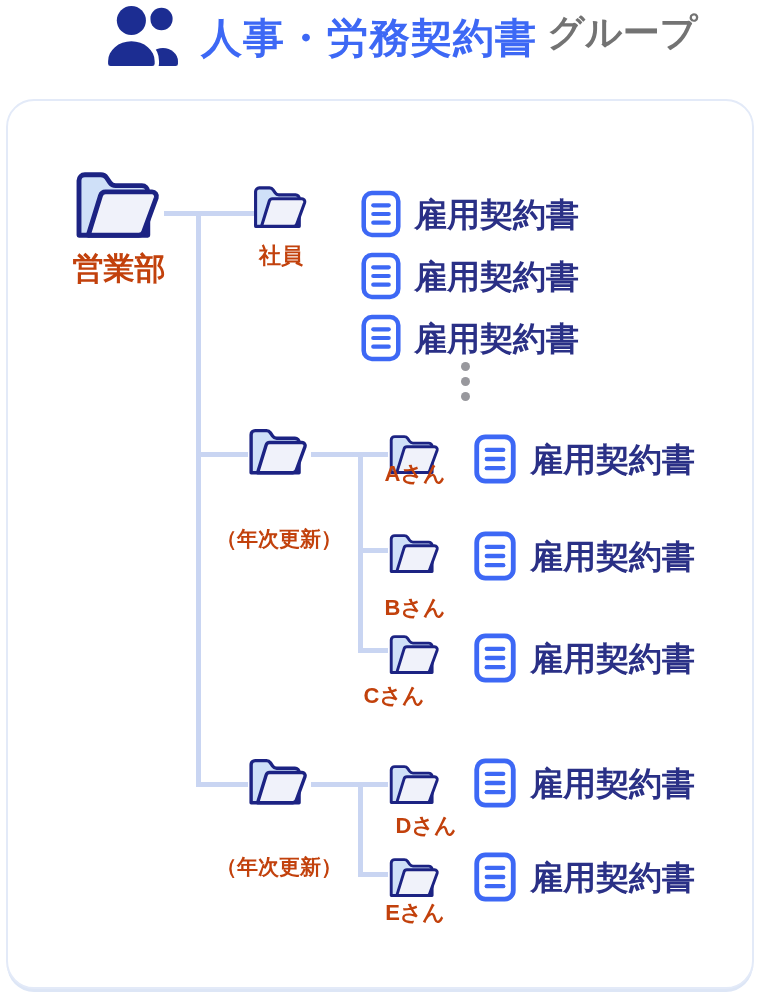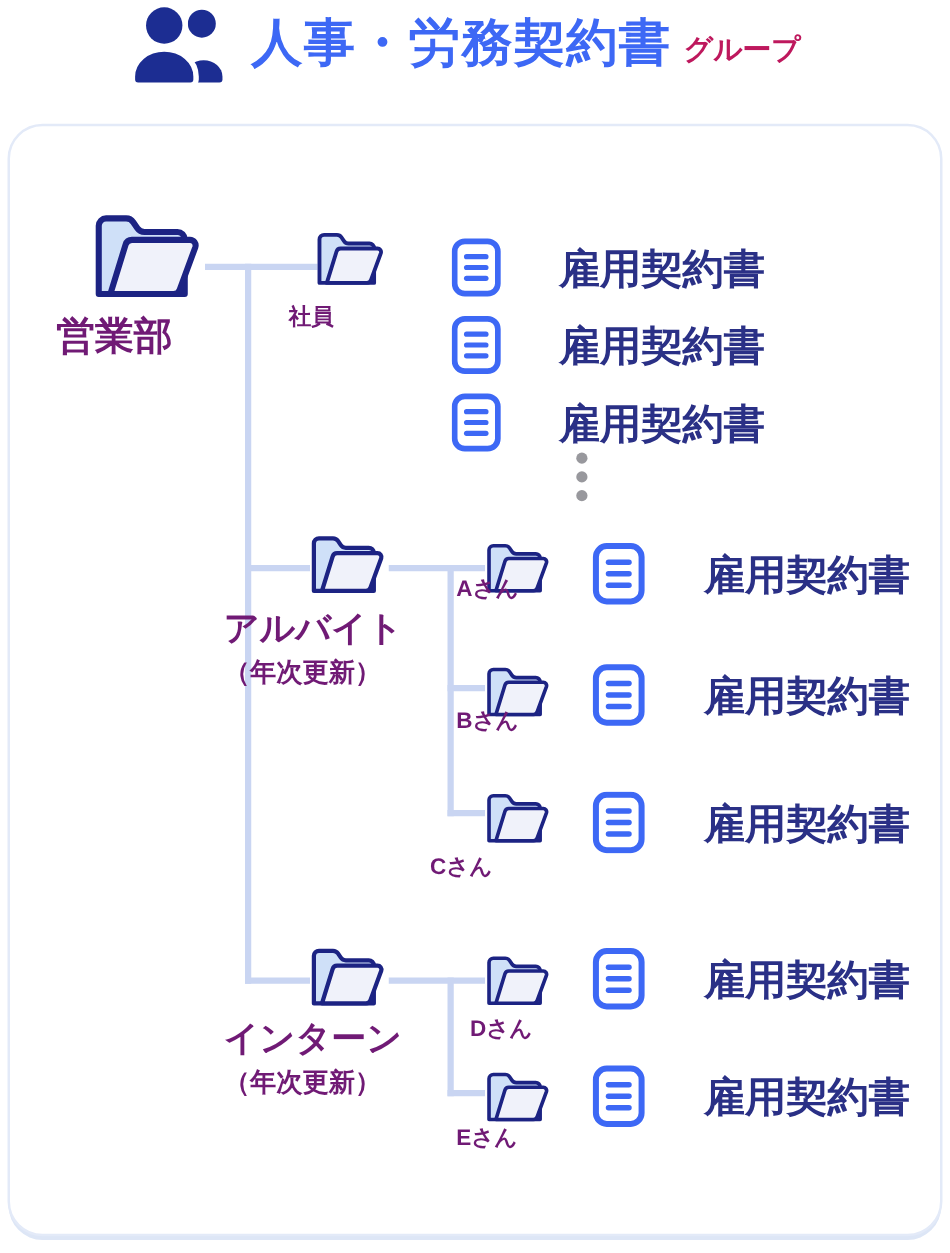--- a/index.html
+++ b/index.html
@@ -6,38 +6,38 @@
   #page{
     position:relative;width:760px;height:1002px;overflow:hidden;
     font-family:"Liberation Sans","DejaVu Sans",sans-serif;
     background:#ffffff;
   }
   
   .header{position:absolute;left:103px;top:0;height:70px;display:flex;align-items:center;gap:16px;}
   .header .ppl{width:82px;height:66px;flex:0 0 auto;}
   .title-wrap{display:flex;align-items:flex-end;gap:10px;}
   .title{font-size:41px;font-weight:800;color:#3d68f5;letter-spacing:1px;white-space:nowrap;line-height:1.15;}
-  .title-suffix{font-size:23px;font-weight:800;color:#be185d;white-space:nowrap;padding-bottom:4px;font-family:Liberation Serif, serif;}
+  .title-suffix{font-size:37px;font-weight:800;color:#737373;white-space:nowrap;padding-bottom:4px;font-family:Liberation Serif, serif;}
   
   .card{
     position:absolute;left:6px;top:99px;width:744px;height:886px;
     background:#ffffff;border:2px solid #e3eaf8;border-radius:28px;
     box-shadow:0 4px 0 -1px #dde6f6;
   }
   
   .line{position:absolute;background:#c9d5f2;}
   
   .folder{position:absolute;}
-  .folder-label{position:absolute;color:#701a75;font-weight:800;text-align:left;white-space:nowrap;line-height:1.1;}
+  .folder-label{position:absolute;color:#c2410c;font-weight:800;text-align:center;white-space:nowrap;line-height:1.1;}
   .lbl-root{font-size:31px;}
-  .lbl-small{font-size:18px;}
+  .lbl-small{font-size:22px;}
   .lbl-group{font-size:28px;}
   .lbl-note{font-size:21px;font-weight:800;}
   
-  .doc-row{position:absolute;display:flex;align-items:center;gap:33px;}
+  .doc-row{position:absolute;display:flex;align-items:center;}
   .doc-ic{flex:0 0 auto;}
   .doc-text{color:#2a3086;font-weight:800;font-size:33px;white-space:nowrap;margin-left:13px;line-height:1;}
   
   .dots{position:absolute;left:461px;top:362px;width:10px;display:flex;flex-direction:column;gap:6px;}
   .dot{width:9px;height:9px;border-radius:50%;background:#98989d;}
 </style>
 </head>
 <body>
 
 <svg width="0" height="0" style="position:absolute" aria-hidden="true">
@@ -126,38 +126,37 @@
 
   <div class="dots">
     <div class="dot"></div>
     <div class="dot"></div>
     <div class="dot"></div>
   </div>
 
   <svg class="folder" style="left:245px;top:423px;width:68px;height:56px">
       <use href="#sym-folder"></use>
     </svg>
-  <div class="folder-label lbl-group" style="left:179px;top:488px;width:200px">アルバイト</div>
   <div class="folder-label lbl-note" style="left:179px;top:527px;width:200px">（年次更新）</div>
 
   <svg class="folder" style="left:386px;top:427px;width:58px;height:54px">
       <use href="#sym-folder"></use>
     </svg>
   <div class="folder-label lbl-small" style="left:365px;top:462px;width:100px">Aさん</div>
   <div class="doc-row" style="left:473px;top:434px;height:50px">
     <svg class="doc-ic" style="width:44px;height:50px">
         <use href="#sym-doc"></use>
       </svg>
     <span class="doc-text">雇用契約書</span>
   </div>
 
   <svg class="folder" style="left:386px;top:526px;width:58px;height:54px">
       <use href="#sym-folder"></use>
     </svg>
-  <div class="folder-label lbl-small" style="left:365px;top:567px;width:100px">Bさん</div>
+  <div class="folder-label lbl-small" style="left:365px;top:596px;width:100px">Bさん</div>
   <div class="doc-row" style="left:473px;top:531px;height:50px">
     <svg class="doc-ic" style="width:44px;height:50px">
         <use href="#sym-doc"></use>
       </svg>
     <span class="doc-text">雇用契約書</span>
   </div>
 
   <svg class="folder" style="left:386px;top:627px;width:58px;height:54px">
       <use href="#sym-folder"></use>
     </svg>
@@ -165,21 +164,20 @@
   <div class="doc-row" style="left:473px;top:633px;height:50px">
     <svg class="doc-ic" style="width:44px;height:50px">
         <use href="#sym-doc"></use>
       </svg>
     <span class="doc-text">雇用契約書</span>
   </div>
 
   <svg class="folder" style="left:245px;top:753px;width:68px;height:56px">
       <use href="#sym-folder"></use>
     </svg>
-  <div class="folder-label lbl-group" style="left:179px;top:816px;width:200px">インターン</div>
   <div class="folder-label lbl-note" style="left:179px;top:855px;width:200px">（年次更新）</div>
 
   <svg class="folder" style="left:386px;top:757px;width:58px;height:54px">
       <use href="#sym-folder"></use>
     </svg>
   <div class="folder-label lbl-small" style="left:376px;top:814px;width:100px">Dさん</div>
   <div class="doc-row" style="left:473px;top:758px;height:50px">
     <svg class="doc-ic" style="width:44px;height:50px">
         <use href="#sym-doc"></use>
       </svg>

